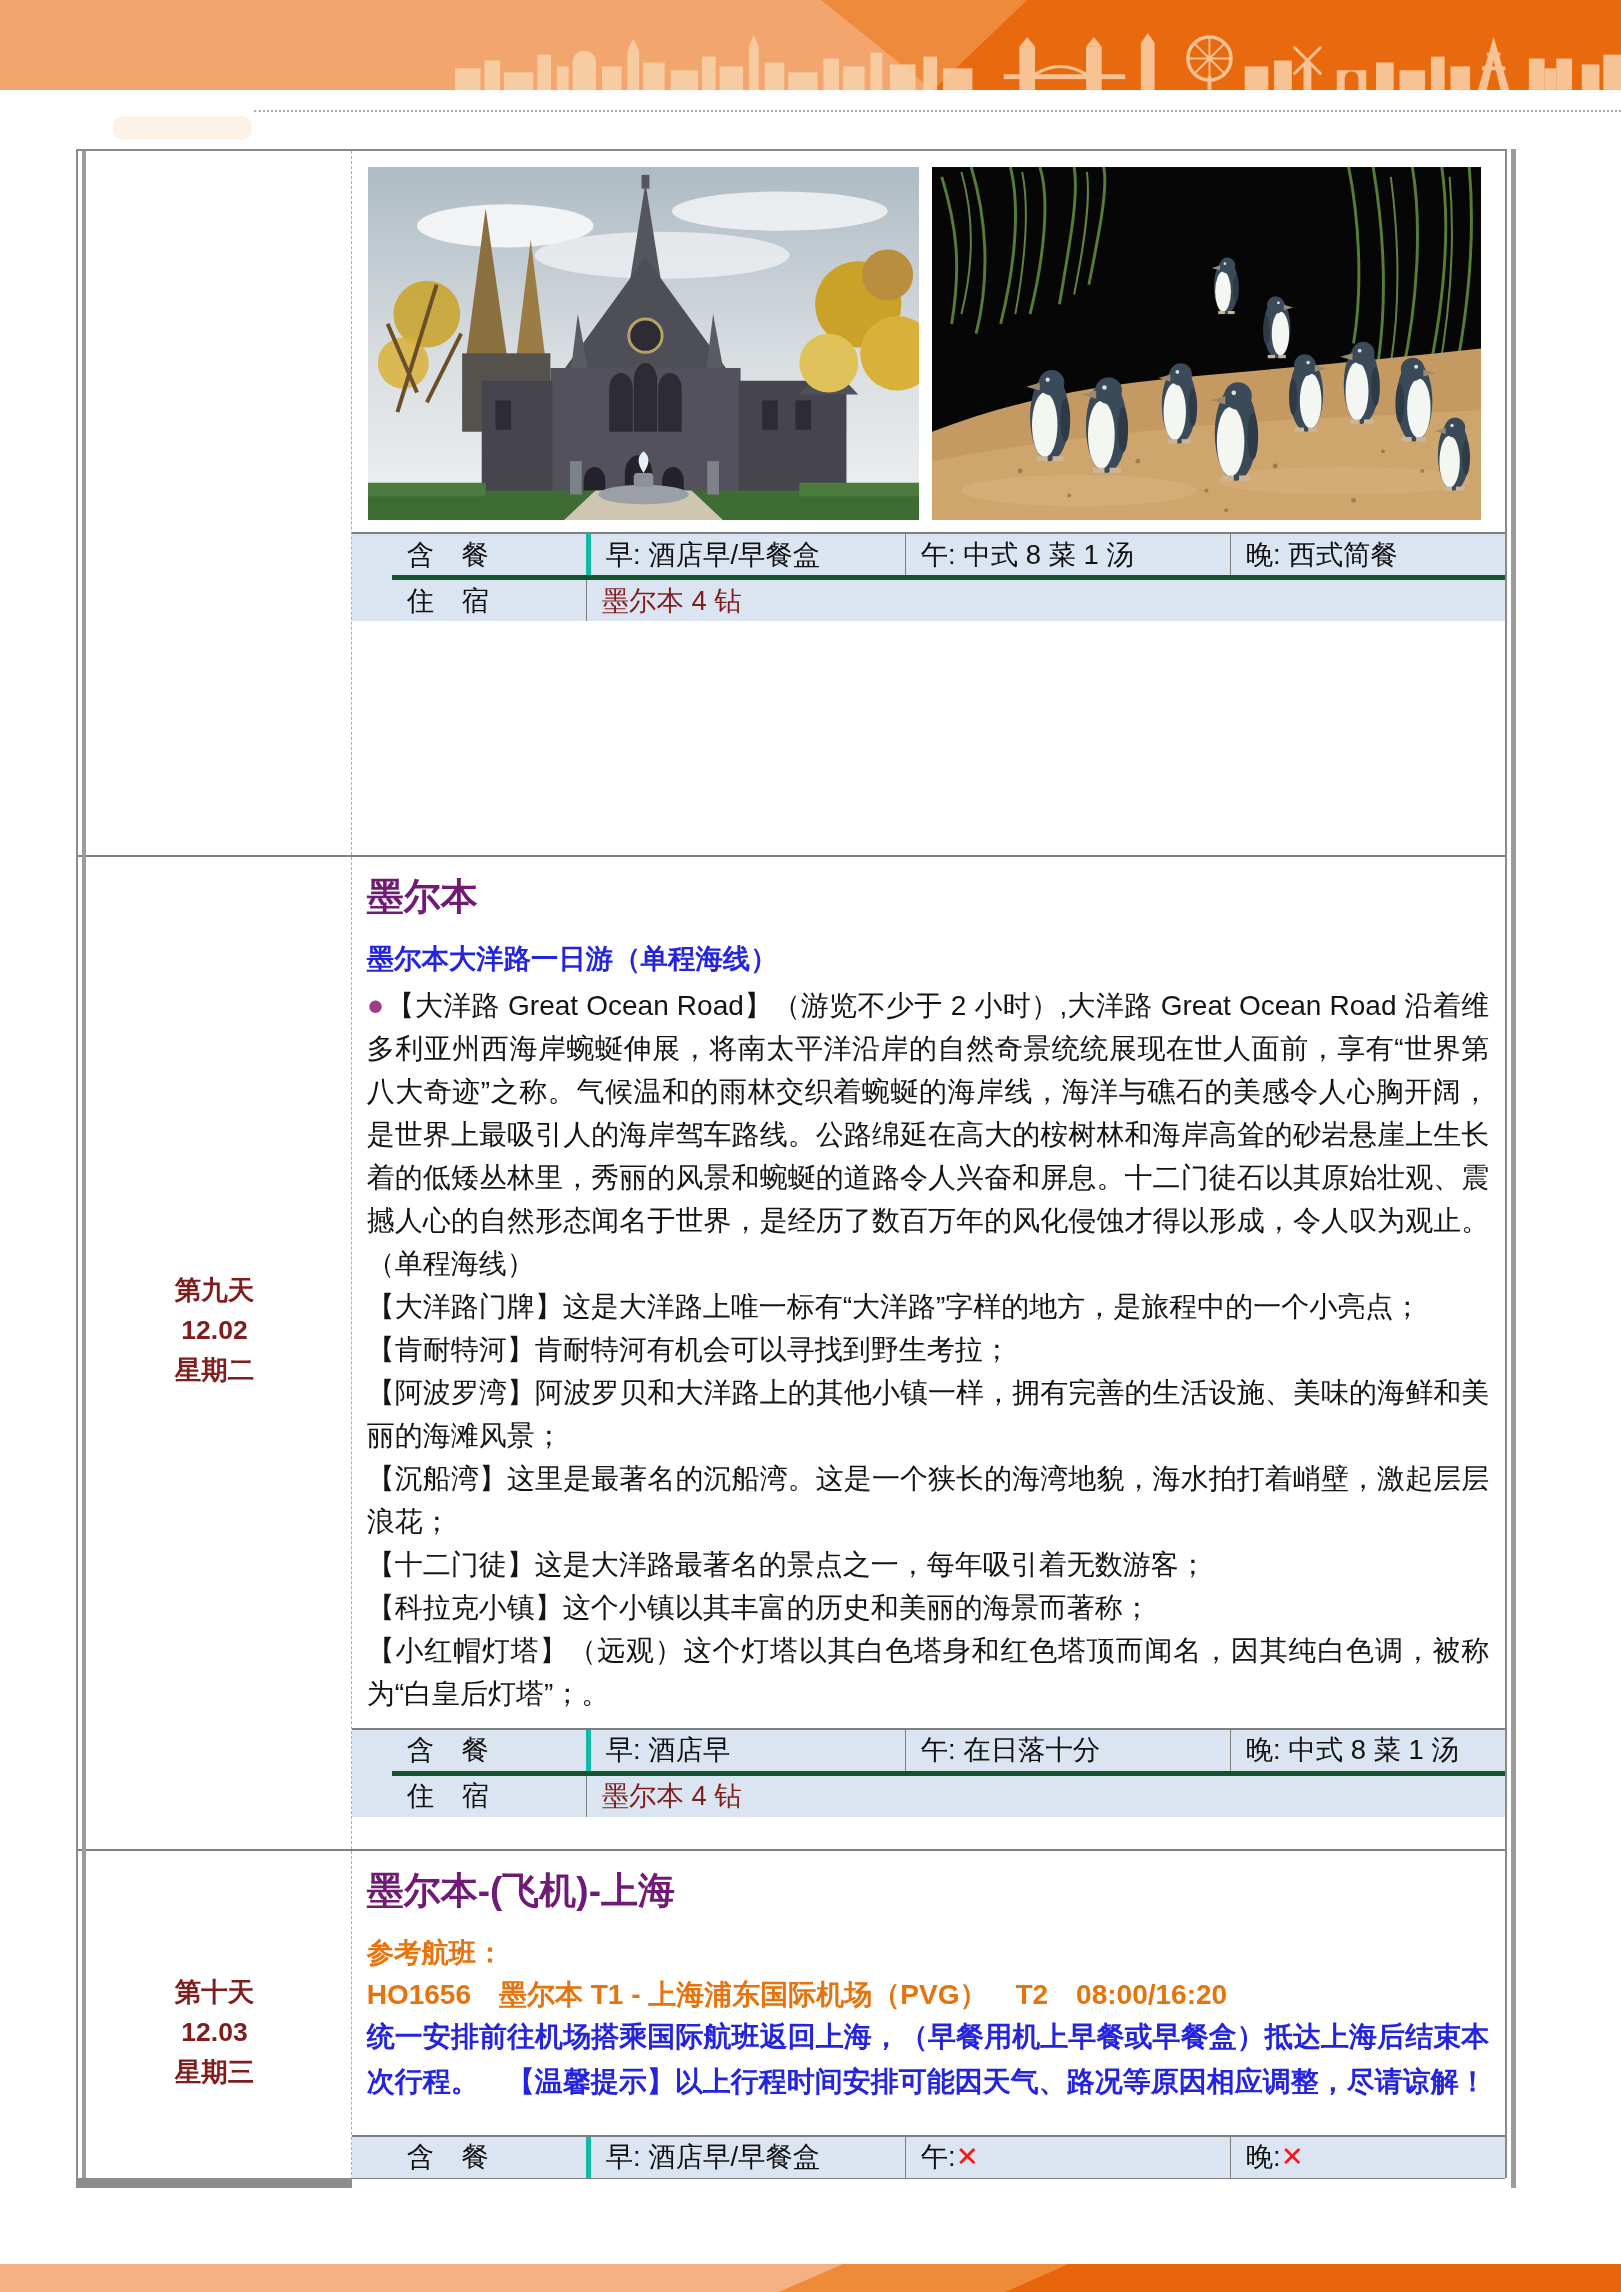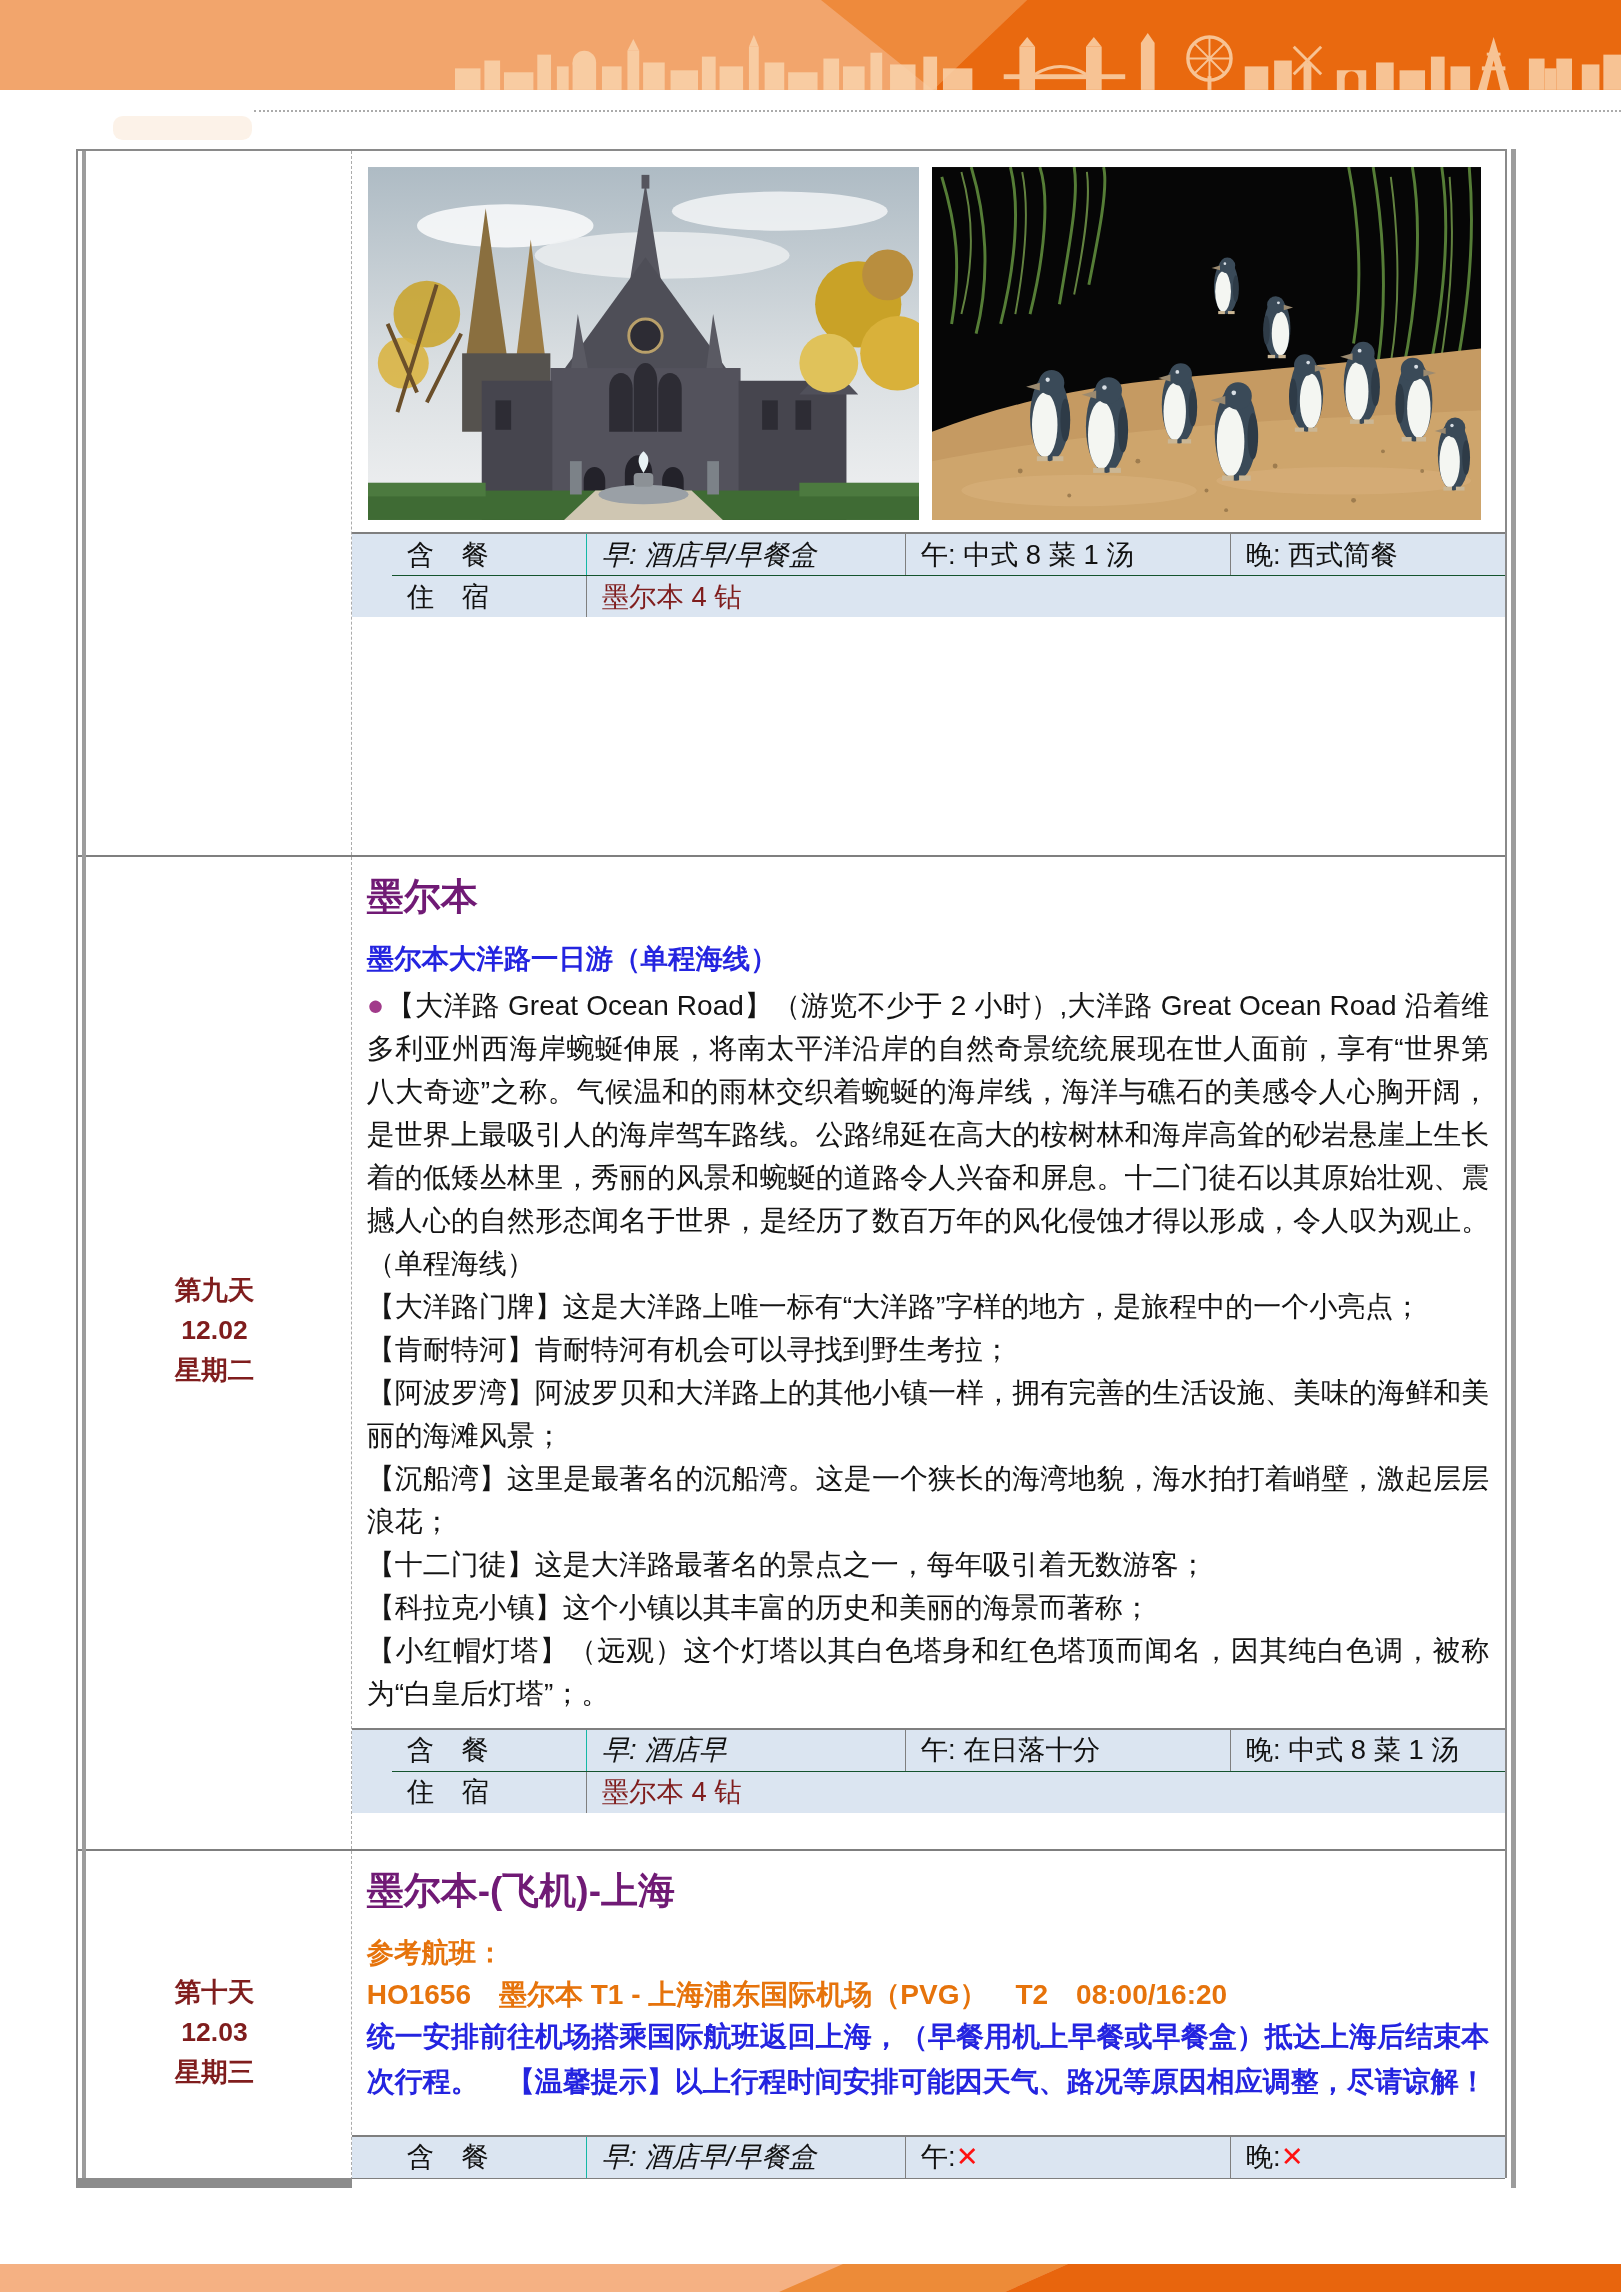--- a/index.html
+++ b/index.html
@@ -52,24 +52,24 @@
 
   .flight-hdr { margin:23.5px 15.7px 0 14.7px; font-size:27.4px; line-height:33px; font-weight:bold; color:#E6730B; }
   .flight-ln  { margin:7.8px 15.7px 0 14.7px; font-size:28px; line-height:35px; font-weight:bold; color:#E6730B; }
   .notes { margin:2px 15.7px 0 14.7px; font-size:28px; line-height:45px; font-weight:bold;
            color:#2424E0; text-align:justify; }
 
   
   .meal { margin-top:12.7px; width:100%; border-top:2px solid #7F7F7F; background:#DBE5F1; box-sizing:border-box;padding-left:40px; }
   .meal.tight { margin-top:31px; border-bottom:1px solid #7F7F7F; }
   .meal-row { display:flex; height:41px; align-items:stretch; font-size:27.4px; color:#111; }
-  .meal-row + .meal-row { border-top:1px solid #14532d;justify-content:center; }
+  .meal-row + .meal-row { border-top:5px solid #14532d;justify-content:center; }
   .mc { box-sizing:border-box; padding-left:14.7px; display:flex; align-items:center; white-space:nowrap; overflow:hidden; }
   .mc1 { width:194px; flex:none; }
-  .mc2 { width:319px; flex:none; border-left:1px solid #14b8a6;font-style:italic; }
+  .mc2 { width:319px; flex:none; border-left:5px solid #14b8a6; }
   .mc3 { width:325px; flex:none; border-left:1px solid #7F7F7F; }
   .mc4 { flex:1; border-left:1px solid #7F7F7F; }
   .mcwide { flex:1; border-left:1px solid #7F7F7F; }
   .hotel-link { color:#7f1d1d; cursor:pointer; }
   .x-mark { color:#FF1111; font-weight:bold; }
 
   
   .footer { position:absolute; left:0; top:2264px; width:1621px; height:28px; background:#F5B183; }
   .footer .mid  { position:absolute; inset:0; background:#ED8B38;
                   clip-path:polygon(843px 0, 1068px 0, 1005px 100%, 779px 100%); }

